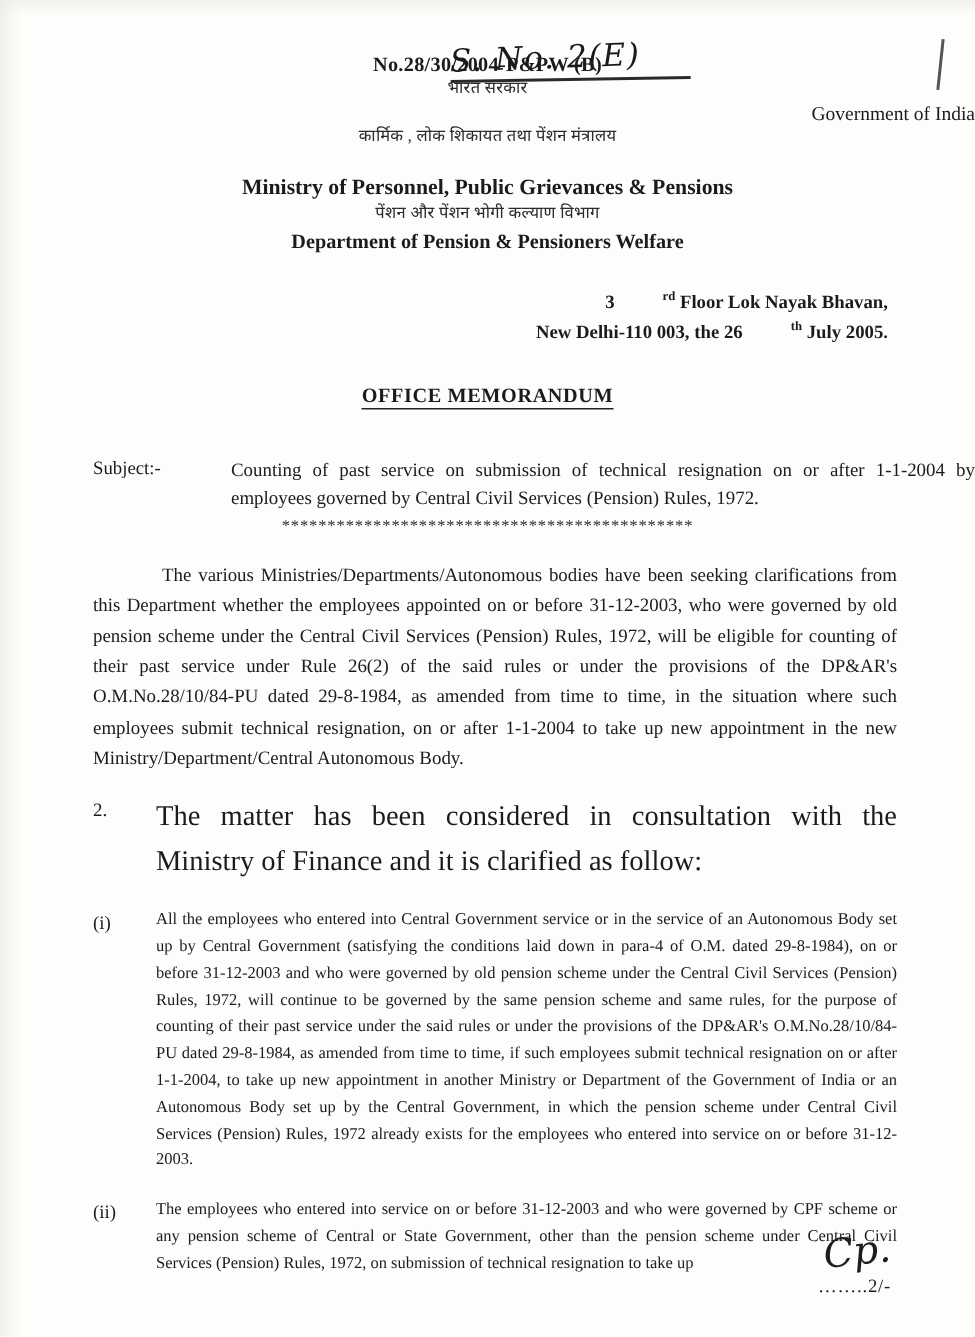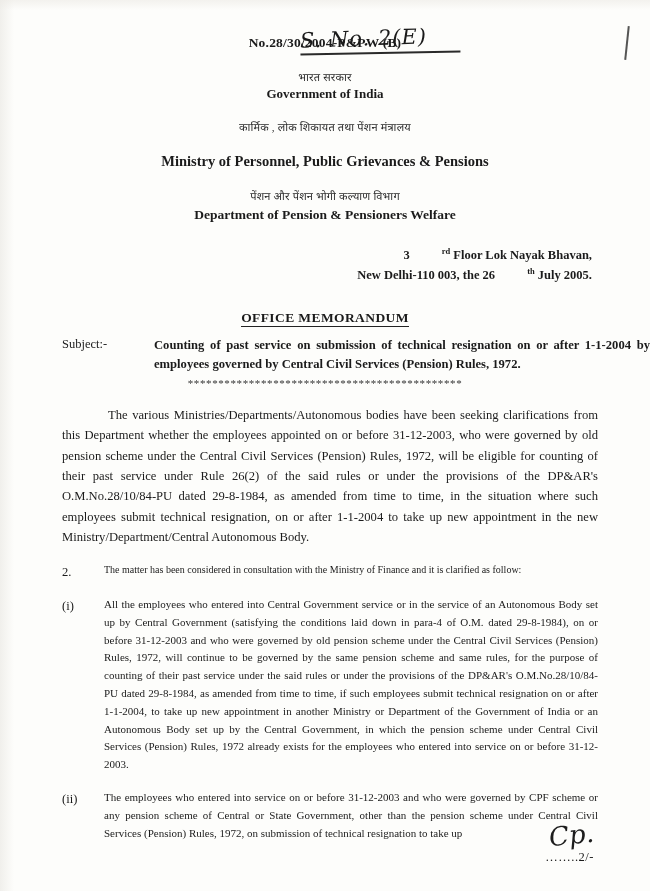--- a/index.html
+++ b/index.html
@@ -75,26 +75,27 @@
   }
   .file-no {
     font-size: 13.5px;
     font-weight: bold;
     letter-spacing: .2px;
   }
   .hindi {
     font-size: 11px;
     color: #2a2a2a;
     letter-spacing: .2px;
-    margin-top: 18px;
+    margin-top: 0;
   }
   .gov-line {
     font-size: 13px;
-    font-weight: bold;
+    font-weight: normal;
     margin-top: 1px;
+    text-align: right;
   }
   .ministry-line {
     font-size: 14.5px;
     font-weight: bold;
     margin-top: 17px;
   }
   .dept-line {
     font-size: 13.5px;
     font-weight: bold;
     margin-top: 2px;
@@ -117,33 +118,33 @@
     font-weight: bold;
     letter-spacing: .4px;
   }
   .om-title span {
     border-bottom: 1.3px solid #222;
     padding-bottom: 1px;
   }
 
   .subject-row {
     display: flex;
-    margin-top: 10px;
+    margin-top: 32px;
     padding-left: 62px;
   }
   .subject-label {
     width: 92px;
     flex: 0 0 92px;
     font-size: 12.5px;
     padding-top: 1px;
   }
   .subject-text {
     flex: 1;
     font-size: 12.6px;
-    font-weight: bold;
+    font-weight: normal;
     line-height: 1.5;
     text-align: justify;
   }
   .stars {
     text-align: center;
     font-size: 11px;
     letter-spacing: .6px;
     margin-top: 3px;
     color: #333;
   }
@@ -166,21 +167,21 @@
     display: flex;
     margin-bottom: 14px;
   }
   .num-label {
     flex: 0 0 42px;
     font-size: 12.6px;
     line-height: 1.62;
   }
   .num-body {
     flex: 1;
-    font-size: 10px;
+    font-size: 19px;
     line-height: 1.62;
     text-align: justify;
   }
   .roman-row {
     display: flex;
     margin-bottom: 15px;
   }
   .roman-label {
     flex: 0 0 42px;
     font-size: 12.6px;

